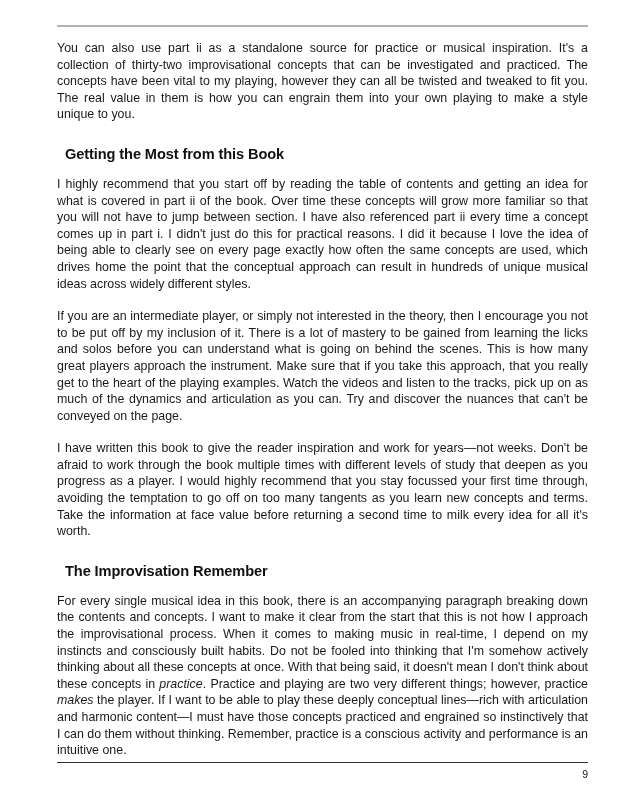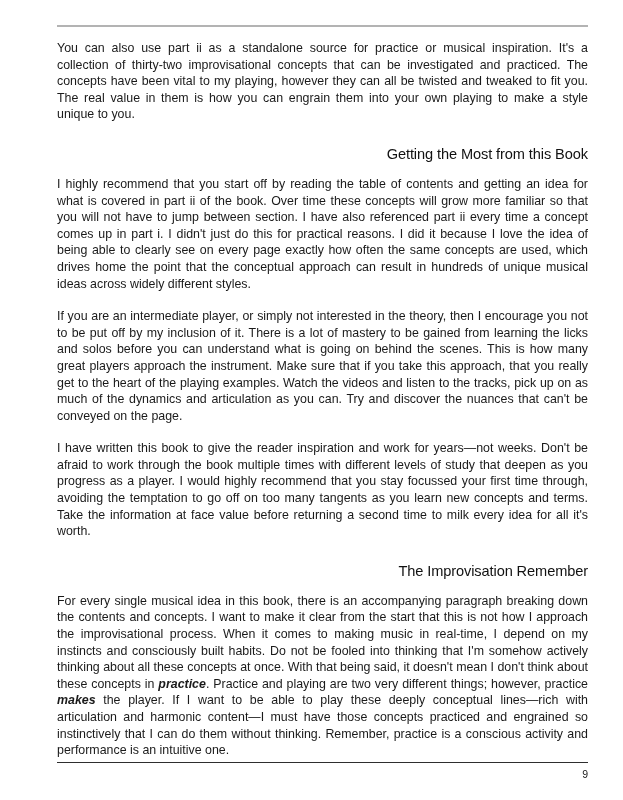--- a/index.html
+++ b/index.html
@@ -43,24 +43,23 @@
     color: #1a1a1a;
     hyphens: none;
   }
   p.body-text:last-child {
     margin-bottom: 0;
   }
   h2.section-heading {
     margin: 22px 0 13px 8px;
     font-size: 14.6px;
     line-height: 18px;
-    font-weight: normal;
+    font-weight: bold;
     color: #111111;
     letter-spacing: -0.1px;
-    text-align: right;
   }
   .section-block {
     margin-top: 20px;
   }
   .footer {
     position: absolute;
     left: 57px;
     top: 762px;
     width: 531px;
   }
@@ -71,21 +70,20 @@
   }
   .page-number {
     margin-top: 5px;
     text-align: right;
     font-size: 10.5px;
     line-height: 13px;
     color: #1a1a1a;
   }
   em {
     font-style: italic;
-    font-weight: bold;
   }
 </style>
 </head>
 <body>
 
 <div class="page">
 
   <div class="header-rule"></div>
 
   <div class="content">

